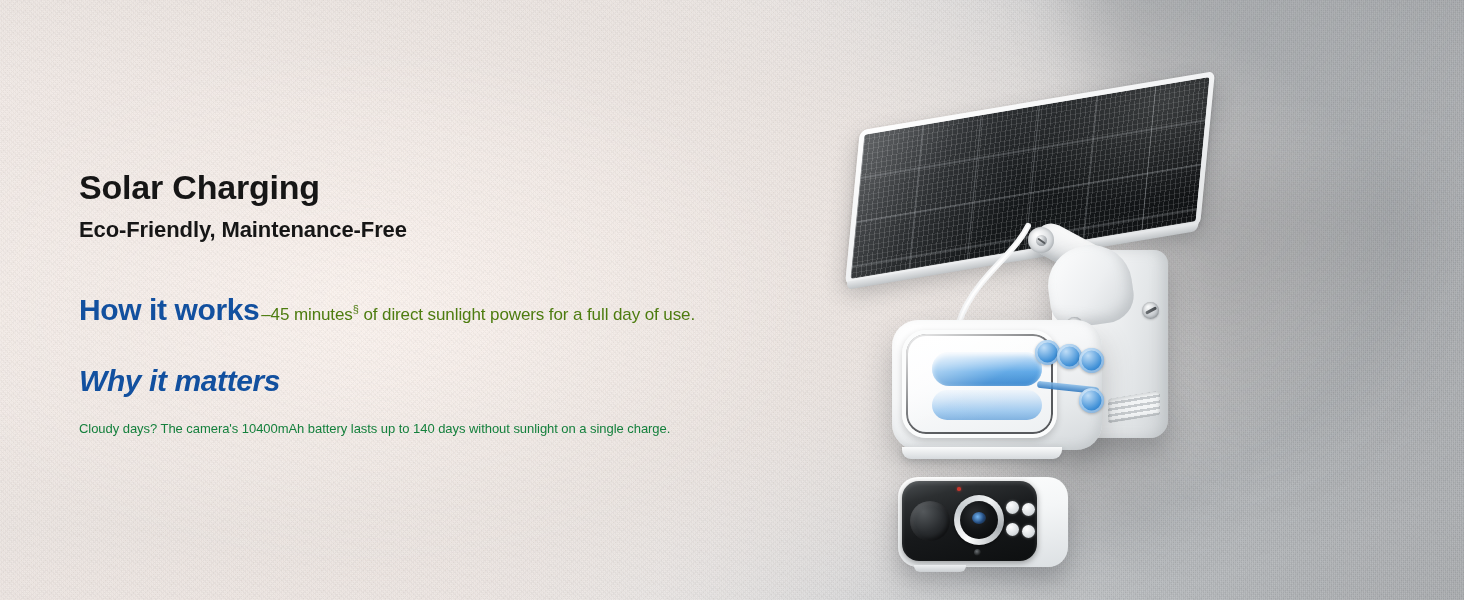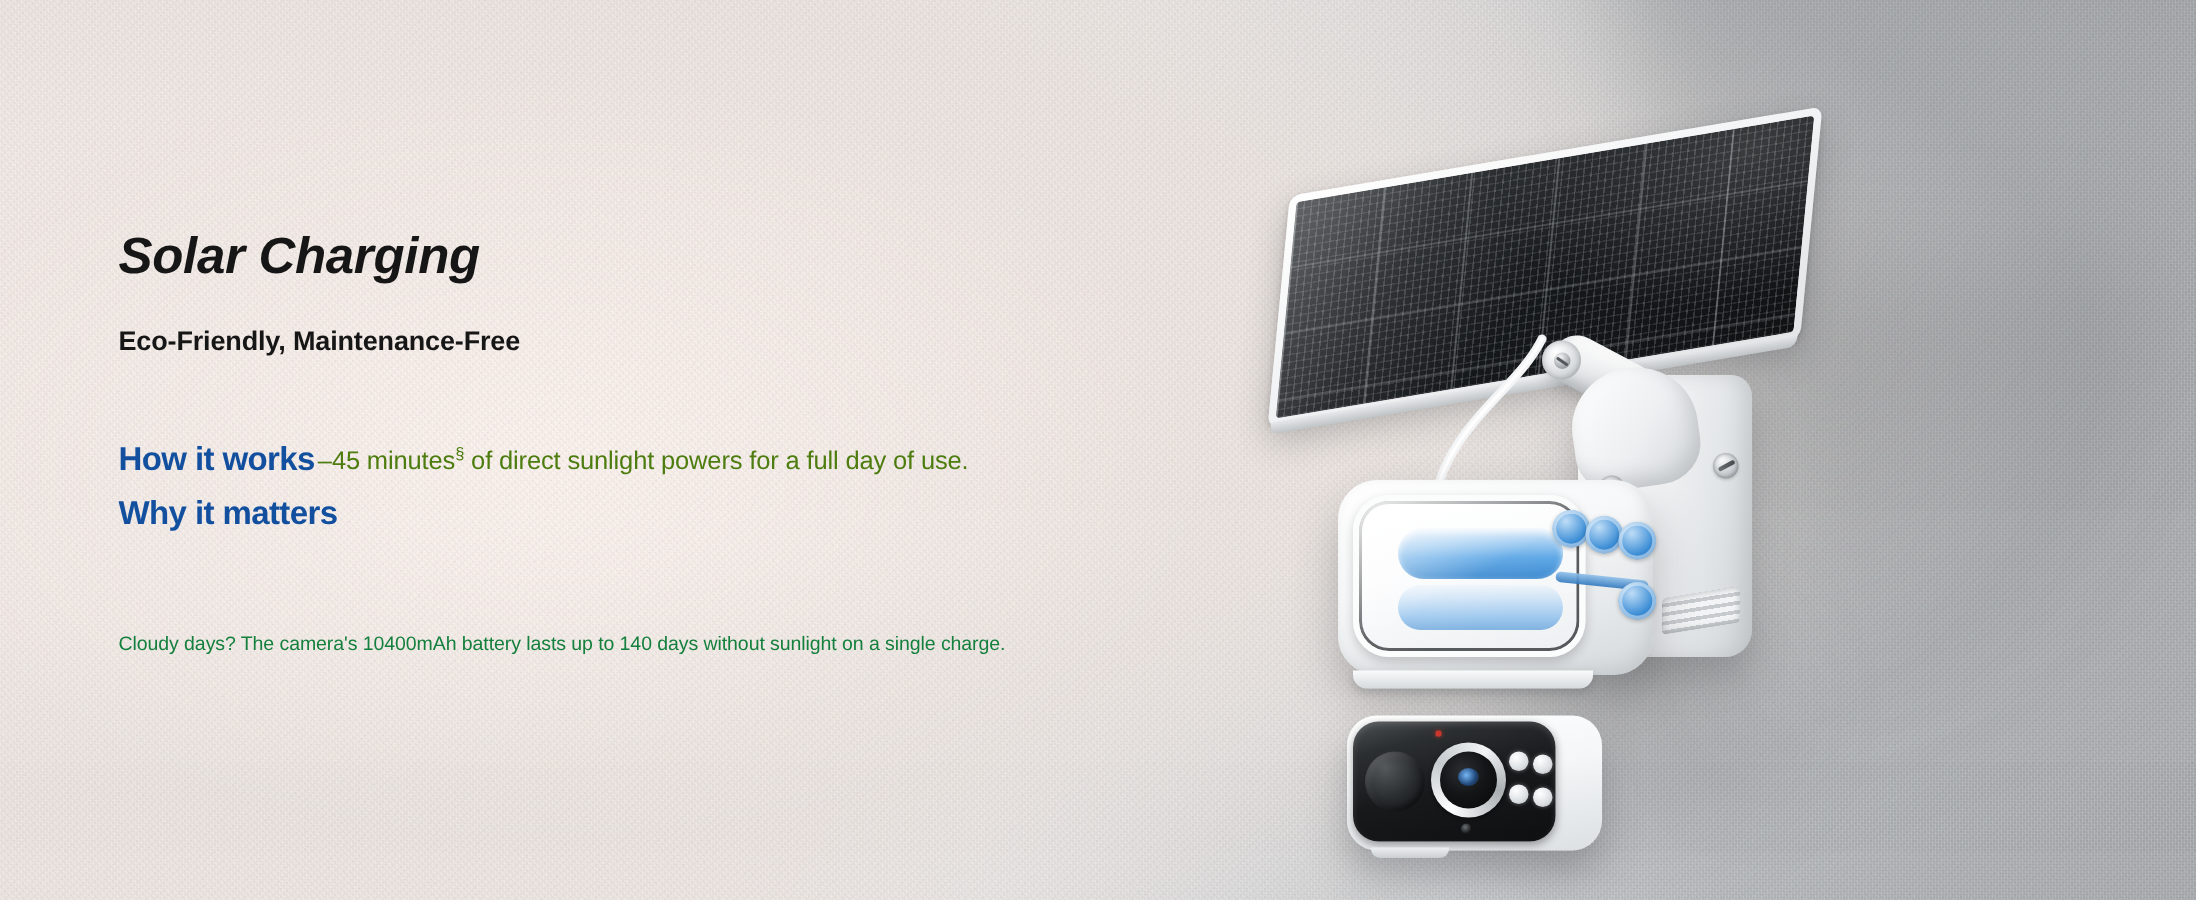--- a/index.html
+++ b/index.html
@@ -67,35 +67,35 @@
   }
   .wall-vig {
     position:absolute; inset:0;
     background:radial-gradient(145% 115% at 40% 46%, rgba(0,0,0,0) 52%, rgba(70,70,74,.13) 100%);
   }
 
   
   .copy { position:absolute; left:79px; top:0; width:820px; }
 
   .headline {
-    position:absolute; top:152px; left:0;
+    position:absolute; top:168px; left:0;
     font-size:34px; font-weight:bold; letter-spacing:-.2px;
-    color:#161616; white-space:nowrap;font-style:italic;
+    color:#161616; white-space:nowrap;
   }
   .subhead {
     position:absolute; top:217px; left:0;
-    font-size:18px; font-weight:bold; letter-spacing:-.1px;
+    font-size:22px; font-weight:bold; letter-spacing:-.1px;
     color:#161616; white-space:nowrap;
   }
 
   .point { position:absolute; left:0; white-space:nowrap; display:flex; align-items:baseline; }
   .point-1 { top:295px; }
-  .point-2 { top:331px; }
+  .point-2 { top:366px;font-style:italic; }
   .point .lead {
-    font-size:22px; font-weight:bold; color:#12509F;
+    font-size:30px; font-weight:bold; color:#12509F;
     letter-spacing:-.4px; line-height:1;
   }
   .point .body {
     font-size:17px; color:#4d7c0f; line-height:1;
     margin-left:2px; letter-spacing:-.1px;
   }
   .point .body sup { font-size:11px; vertical-align:super; }
 
   .footnote {
     position:absolute; top:421px; left:0;

